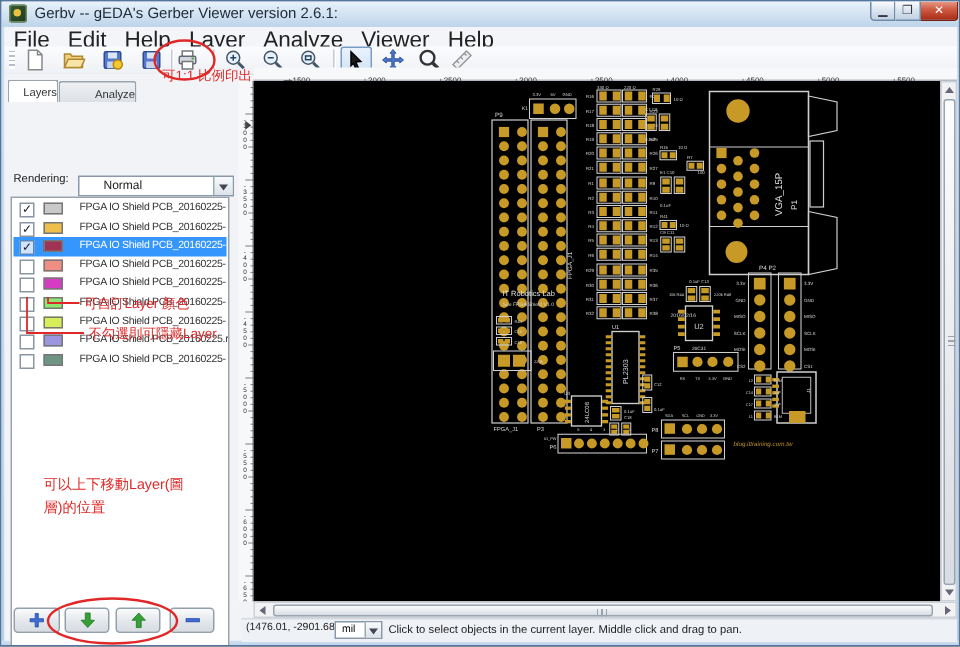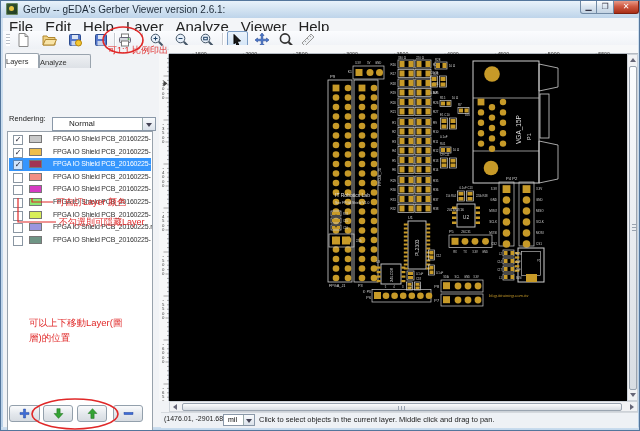--- a/index.html
+++ b/index.html
@@ -30,21 +30,21 @@
     background:linear-gradient(#fbfcfe,#eef1f5);border-bottom:1px solid #dde1e6;}
   #tgrip{left:3px;top:3px;width:4px;height:12px;
     background:repeating-linear-gradient(to bottom,#b8bec6 0 1px,#fff 1px 3px);}
   .tbtn{position:absolute;top:1px;width:17px;height:17px;}
   .tbtn svg{width:16px;height:16px;}
   .tbtn.active{top:0;width:21px;height:19px;border:1px solid #7a9cc4;border-radius:2px;
     background:linear-gradient(#eaf3fc,#cfe2f5);box-sizing:border-box;padding:1px 0 0 1px;}
   .tsep{position:absolute;top:2px;width:1px;height:13px;background:#c6cad0;box-shadow:1px 0 0 #fff;}
   
   #panel{left:2px;top:48px;width:156px;height:378px;background:#f1f3f6;}
-  .tab{position:absolute;top:4px;height:15px;font-size:7.5px;line-height:15px;text-align:left;
+  .tab{position:absolute;top:4px;height:15px;font-size:7.5px;line-height:15px;text-align:right;
     border:1px solid #9aa4ae;border-bottom:none;border-radius:2px 2px 0 0;box-sizing:border-box;color:#333;}
   #tab-layers{left:2px;width:34px;background:#fff;z-index:2;}
   #tab-messages{left:36px;width:52px;background:linear-gradient(#eef0f3,#dde1e6);top:5px;height:14px;}
   #rend-label{left:6px;top:63px;font-size:7.5px;line-height:14px;color:#222;}
   #rend-combo{left:49px;top:68px;width:104px;height:14px;background:#fff;border:1px solid #8a98a8;
     box-sizing:border-box;font-size:8px;line-height:12px;color:#222;}
   #rend-combo .val{position:absolute;left:16px;top:0;}
   .ddbtn{position:absolute;right:0;top:0;width:12px;height:100%;border-left:1px solid #9aa;
     background:linear-gradient(#f8fafc,#dbe2ea);}
   .dar{position:absolute;left:3px;top:5px;width:0;height:0;

